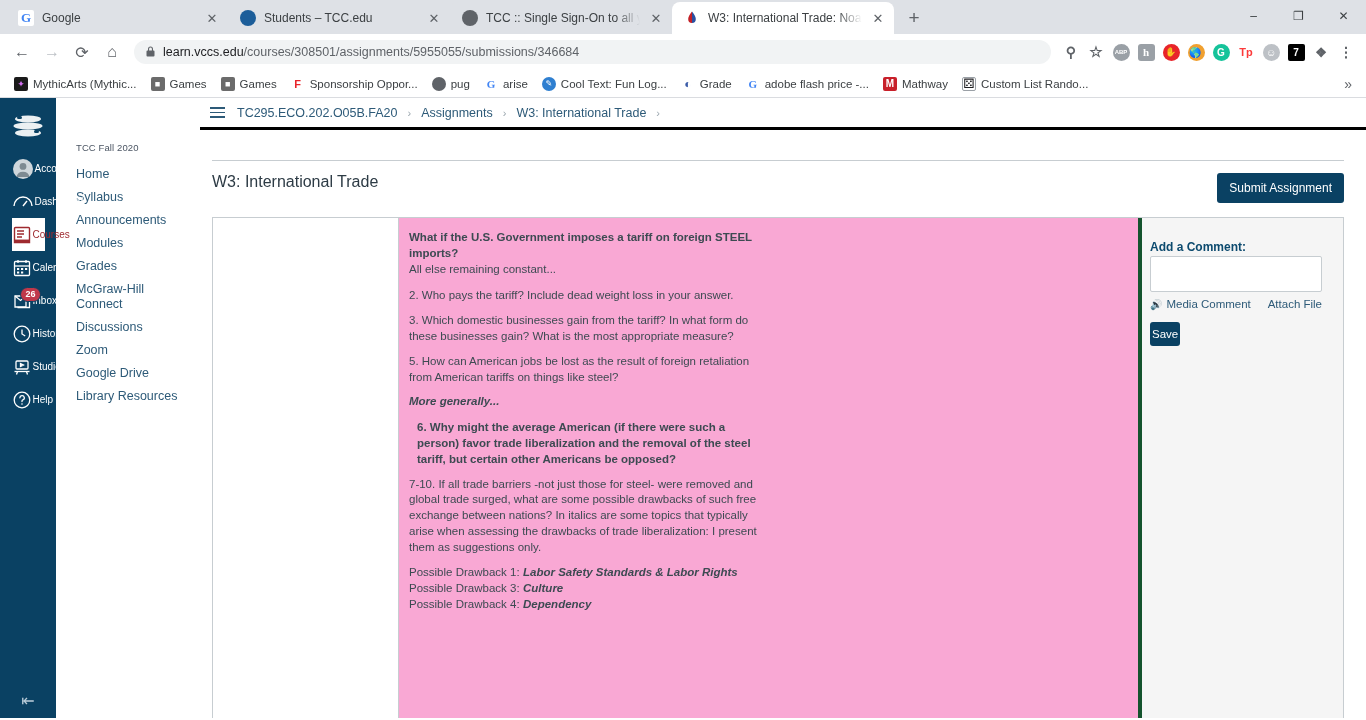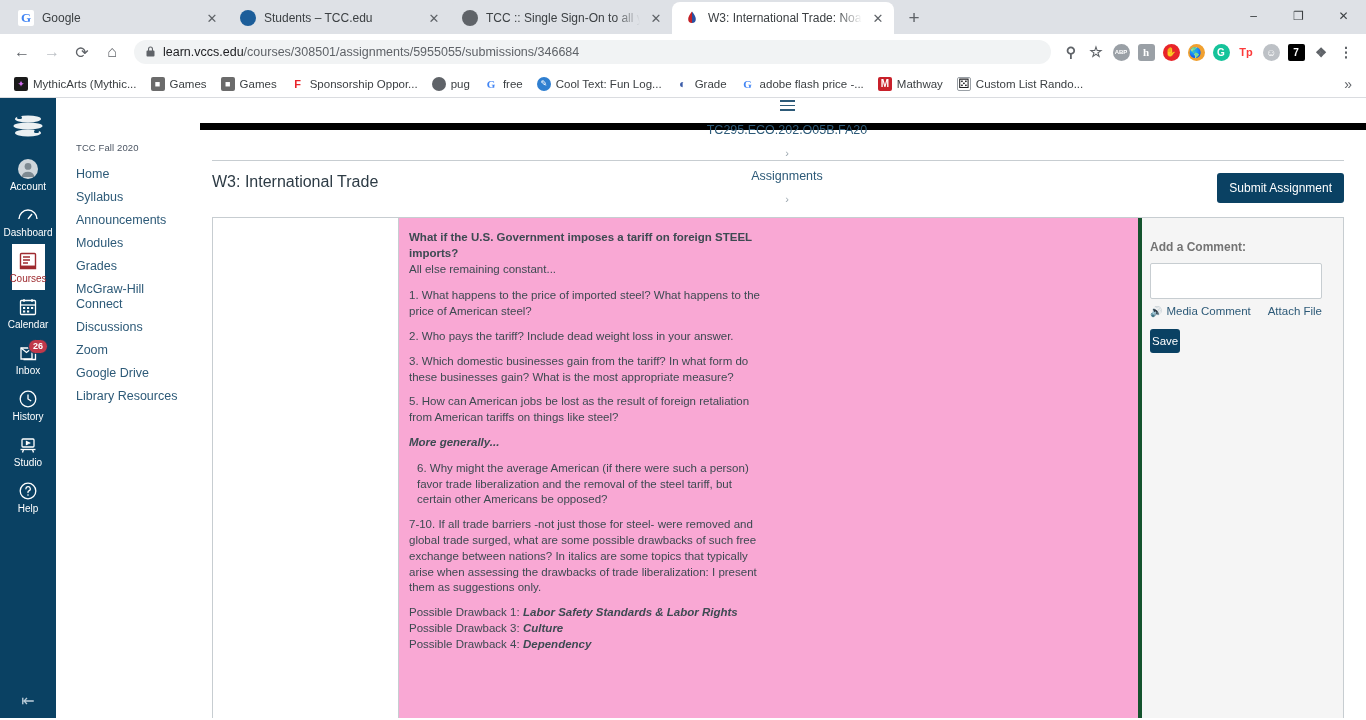--- a/index.html
+++ b/index.html
@@ -108,21 +108,21 @@
   
   .app { display: flex; height: 620px; width: 1366px; background: #fff; }
 
   .globalnav {
     width: 56px; background: #0a4163; color: #fff;
     display: flex; flex-direction: column; align-items: center;
     flex: 0 0 56px; position: relative;
   }
   .canvas-logo { margin: 10px 0 8px; width: 36px; height: 36px; }
   .gnav-item {
-    width: 33px; padding: 6px 0 5px; display: flex; flex-direction: column;
+    width: 33px; padding: 6px 0 5px; display: flex; flex-direction: row;
     align-items: center; gap: 1px; font-size: 10px; color: #fff;
     line-height: 12px; position: relative;
   }
   .gnav-item.active { background: #fff; color: #9e2a2f; }
   .gnav-ico { width: 22px; height: 22px; display:flex; align-items:center;
     justify-content:center; position: relative; }
   .badge {
     position: absolute; top: -3px; right: -9px;
     background: #c0384a; color: #fff; font-size: 9px; font-weight: bold;
     border-radius: 9px; padding: 1px 4px; line-height: 11px;
@@ -144,22 +144,21 @@
   .coursenav a {
     display: block; color: #2d5a78; text-decoration: none;
     padding: 4px 0; line-height: 15px; font-size: 12.5px;
   }
 
   .content { flex: 1; display: flex; flex-direction: column; min-width: 0; }
 
   .breadcrumbs {
     height: 32px; display: flex; align-items: center; gap: 10px;
     padding: 0 0 0 8px; font-size: 12.5px; color: #2d5a78;
-    border-bottom: 7px solid #000000;
-    flex-direction: column;
+    border-bottom: 3px solid #000000;
   }
   .hamburger { display: flex; flex-direction: column; gap: 3px; padding: 2px; }
   .hamburger span { width: 15px; height: 1.5px; background: #2d5a78; display:block; }
   .crumb { color: #2d5a78; text-decoration: none; white-space: nowrap; }
   .crumb-sep { color: #9aa6ae; font-size: 11px; }
 
   .page-body { padding: 18px 22px 0 12px; flex: 1; display: flex; flex-direction: column; min-height: 0; }
   .title-row { display: flex; align-items: flex-start; justify-content: space-between; }
   .page-title { font-size: 21px; color: #2d3b45; font-weight: normal; }
   .grade-box { font-size: 12px; color: #2d3b45; padding-top: 8px; }
@@ -192,33 +191,33 @@
   }
   .doc-inner { max-width: 360px; }
   .doc-view p {
     font-size: 11.5px; color: #3d4a52; line-height: 15.8px;
     margin-bottom: 9px; font-family: "Liberation Sans", sans-serif;
   }
   .doc-view p.tight { margin-bottom: 8px; }
   .doc-view p.lead { font-weight: bold; margin-bottom: 0; }
   .doc-view p.sub { margin-bottom: 11px; }
   .doc-view p.italic-head { font-style: italic; font-weight: bold; margin-bottom: 10px; }
-  .doc-view p.indent { padding-left: 8px; }
+  .doc-view p.indent { padding-left: 8px; font-weight: bold; }
   .doc-view .dbrow {
     font-size: 11.5px; color: #3d4a52; line-height: 16px; display: flex;
     font-family: "Liberation Sans", sans-serif;
   }
   .doc-view .dbrow .lbl { flex: 0 0 114px; }
   .doc-view .dbrow .val { font-style: italic; font-weight: bold; }
 
   .comment-panel {
     width: 202px; flex: 0 0 202px; background: #f5f5f5;
     border-right: 1px solid #c7cdd1; padding: 22px 10px 0 8px;
   }
-  .comment-label { font-size: 12px; font-weight: bold; color: #737373; margin-bottom: 9px; }
+  .comment-label { font-size: 12px; font-weight: bold; color: #0c4a6e; margin-bottom: 2px; }
   .comment-box {
     width: 172px; height: 36px; background: #fff;
     border: 1px solid #c7cdd1; border-radius: 2px; display: block;
     resize: none; font-family: "Liberation Sans", sans-serif; font-size: 12px;
     padding: 4px 5px; color: #2d3b45;
   }
   .comment-actions {
     display: flex; justify-content: space-between; align-items: center;
     width: 172px; margin-top: 6px; font-size: 11.5px;
   }
@@ -346,21 +345,21 @@
     <div class="bm">
       <span class="bm-ico" style="color:#e8242a;font-weight:bold;font-size:11px">F</span>
       <span>Sponsorship Oppor...</span>
     </div>
     <div class="bm">
       <span class="bm-ico" style="background:#5f6368;border-radius:50%"></span>
       <span>pug</span>
     </div>
     <div class="bm">
       <span class="bm-ico" style="color:#4285f4;font-weight:bold;font-size:11px;font-family:'Liberation Serif',serif">G</span>
-      <span>free</span>
+      <span>arise</span>
     </div>
     <div class="bm">
       <span class="bm-ico" style="background:#2f7fd0;color:#fff;border-radius:50%;font-size:8px">✎</span>
       <span>Cool Text: Fun Log...</span>
     </div>
     <div class="bm">
       <span class="bm-ico" style="color:#3b5ca8;font-size:12px">◐</span>
       <span>Grade</span>
     </div>
     <div class="bm">
@@ -534,21 +533,20 @@
       </div>
 
       <div class="submission-area">
 
         <div class="preview-sidebar"></div>
 
         <div class="doc-view">
           <div class="doc-inner">
             <p class="lead">What if the U.S. Government imposes a tariff on foreign STEEL imports?</p>
             <p class="sub">All else remaining constant...</p>
-            <p>1.  What happens to the price of imported steel?  What happens to the price of American steel?</p>
             <p>2.  Who pays the tariff?  Include dead weight loss in your answer.</p>
             <p>3.  Which domestic businesses gain from the tariff?  In what form do these businesses gain?  What is the most appropriate measure?</p>
             <p>5.  How can American jobs be lost as the result of foreign retaliation from American tariffs on things like steel?</p>
             <p class="italic-head">More generally...</p>
             <p class="indent">6. Why might the average American (if there were such a person) favor trade liberalization and the removal of the steel tariff, but certain other Americans be opposed?</p>
             <p class="tight">7-10. If all trade barriers -not just those for steel- were removed and global trade surged, what are some possible drawbacks of such free exchange between nations?  In italics are some topics that typically arise when assessing the drawbacks of trade liberalization: I present them as suggestions only.</p>
             <div class="dbrow">
               <span class="lbl">Possible Drawback 1:</span>
               <span class="val">Labor Safety Standards &amp; Labor Rights</span>
             </div>

